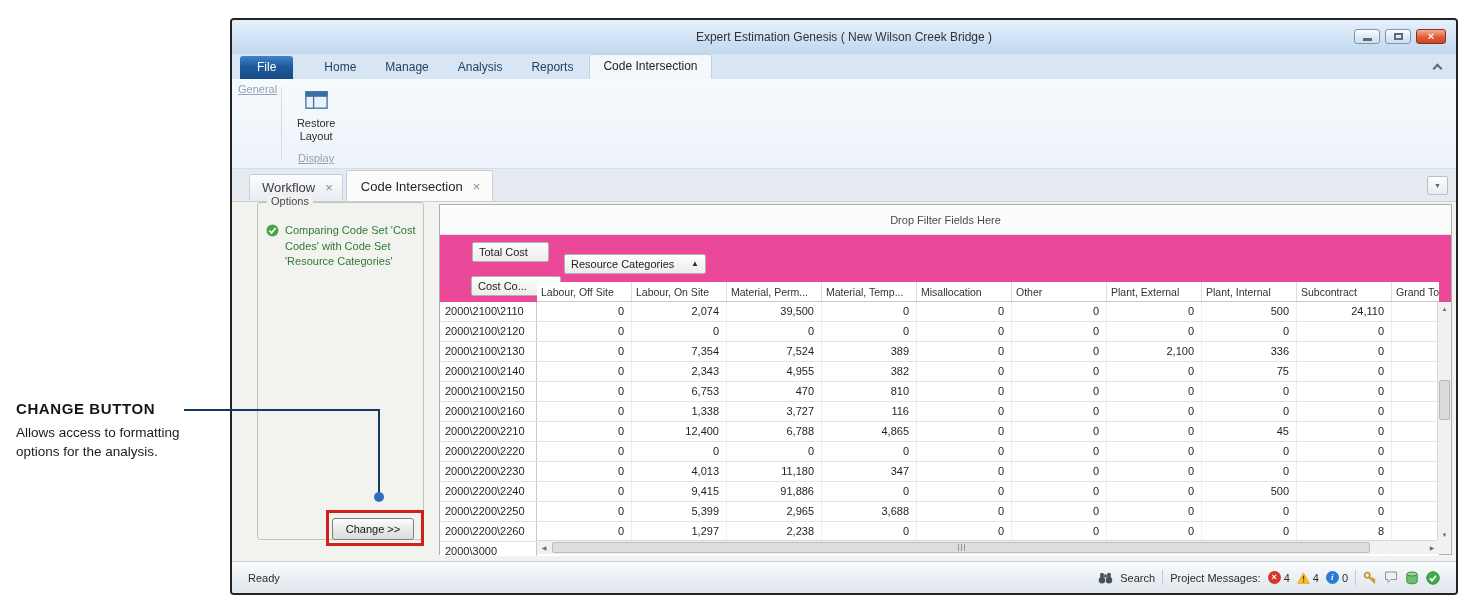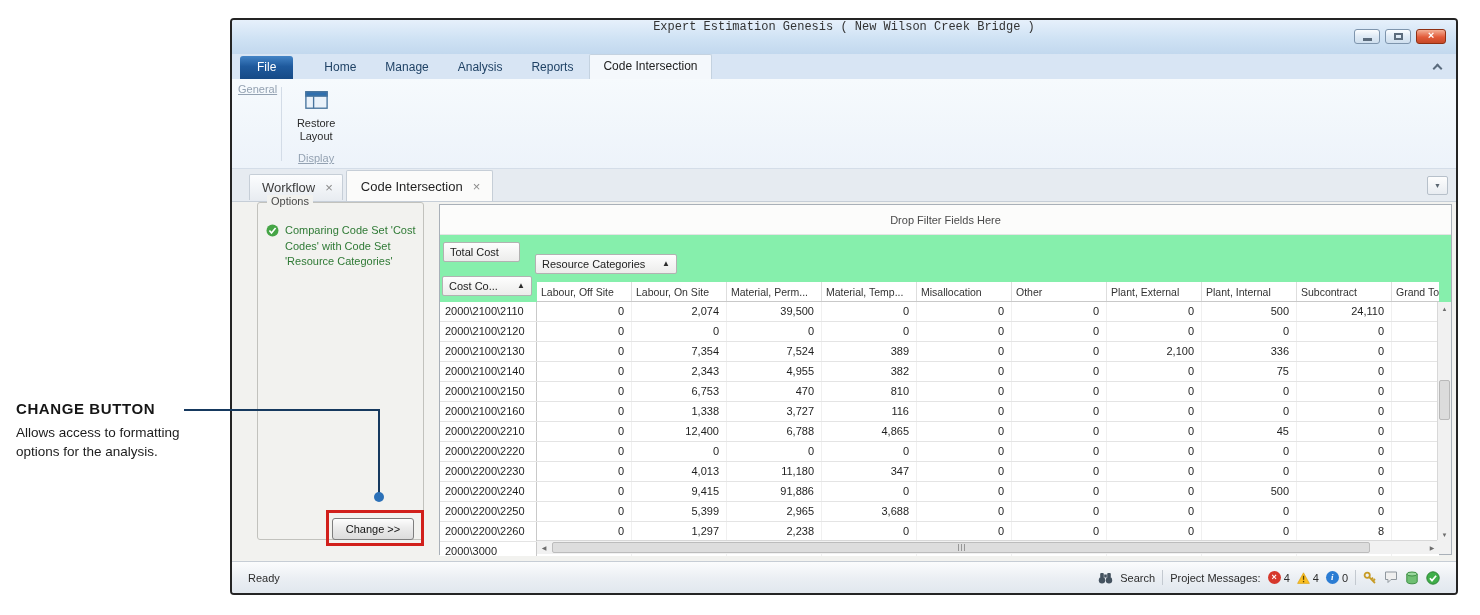--- a/index.html
+++ b/index.html
@@ -10,21 +10,21 @@
   
   .ann-title{position:absolute;left:16px;top:400px;font-size:15px;font-weight:700;color:#151515;letter-spacing:.6px;z-index:6;}
   .ann-body{position:absolute;left:16px;top:423px;width:206px;font-size:13.5px;line-height:19px;color:#1c1c1c;z-index:6;}
   .ann-line-h{position:absolute;left:184px;top:409px;width:196px;height:2px;background:#16395e;z-index:6;}
   .ann-line-v{position:absolute;left:378px;top:409px;width:2px;height:86px;background:#16395e;z-index:6;}
   .ann-dot{position:absolute;left:374px;top:492px;width:10px;height:10px;border-radius:50%;background:#2c71b8;z-index:6;}
 
   
   .app-window{position:absolute;left:230px;top:18px;width:1228px;height:577px;border:2px solid #242424;border-radius:4px;background:#eef3f9;display:flex;flex-direction:column;overflow:hidden;}
 
-  .title-bar{height:34px;flex:0 0 auto;background:linear-gradient(180deg,#e6f0fb,#cfe2f4 55%,#c2d8ee);display:flex;justify-content:center;position:relative;font-family:Liberation Mono, monospace;}
+  .title-bar{height:34px;flex:0 0 auto;background:linear-gradient(180deg,#e6f0fb,#cfe2f4 55%,#c2d8ee);display:flex;align-items:center;justify-content:center;position:relative;}
   .title-text{font-size:12px;color:#333;}
   .win-controls{position:absolute;right:10px;top:9px;display:flex;gap:5px;}
   .win-btn{width:26px;height:15px;border:1px solid #7e95ad;border-radius:3px;background:linear-gradient(#fbfdff,#dfeaf5 50%,#cfdfee);display:flex;align-items:center;justify-content:center;}
   .win-btn .bar{width:9px;height:3px;background:#5b6b7c;margin-top:6px;}
   .win-btn .box{width:9px;height:7px;border:2px solid #5b6b7c;}
   .win-btn.close{width:30px;background:linear-gradient(#f4b097,#e25a39 55%,#c64928);border-color:#8f3013;}
   .win-btn.close .x{color:#fff;font-size:11px;font-weight:700;line-height:1;}
 
   
   .ribbon-tabs{height:25px;flex:0 0 auto;background:#d8e5f4;display:flex;align-items:flex-end;padding:0 8px;position:relative;}
@@ -57,23 +57,23 @@
   .options-box{position:absolute;left:25px;top:0;width:167px;height:338px;border:1px solid #c2c2bd;border-radius:3px;}
   .options-label{position:absolute;top:-8px;left:9px;background:#f2f2ef;padding:0 4px;font-size:11px;color:#4a4a4a;}
   .options-msg{display:flex;gap:6px;padding:20px 7px 0 8px;align-items:flex-start;}
   .msg-text{font-size:11px;line-height:15.5px;color:#2f7a35;}
   .check-icon{flex:0 0 auto;margin-top:1px;line-height:0;}
 
   .change-btn{position:absolute;left:100px;top:316px;width:82px;height:22px;border:1px solid #7e7e7e;border-radius:3px;background:linear-gradient(#fdfdfd,#ebebeb 45%,#dcdcdc);font-size:11px;color:#141414;font-family:inherit;}
   .red-highlight{position:absolute;left:94px;top:308px;width:98px;height:36px;border:3px solid #d1201b;pointer-events:none;}
 
   
-  .pivot{position:absolute;left:207px;top:2px;width:1013px;height:351px;background:#86efac;border:1px solid #a9b0b8;}
+  .pivot{position:absolute;left:207px;top:2px;width:1013px;height:351px;background:#ec4899;border:1px solid #a9b0b8;}
   .filter-band{position:absolute;left:0;top:0;right:0;height:30px;background:#fcfcfb;border-bottom:1px solid #e4e4e4;display:flex;align-items:center;justify-content:center;font-size:11px;color:#4a4a4a;}
-  .field-btn{position:absolute;display:flex;align-items:center;justify-content:space-between;gap:6px;padding:0 6px;border:1px solid #b2b2b2;border-radius:2px;background:linear-gradient(#fefefe,#ececeb);font-size:11px;color:#222;white-space:nowrap;}
+  .field-btn{position:absolute;display:flex;align-items:center;justify-content:space-between;gap:6px;padding:0 6px;border:1px solid #b2b2b2;border-radius:2px;background:linear-gradient(#fefefe,#ececeb);font-size:11px;color:#222;white-space:nowrap;margin-left:29px;}
   .field-total{left:3px;top:37px;width:77px;height:20px;}
   .field-col{left:95px;top:49px;width:142px;height:20px;}
   .field-row{left:2px;top:71px;width:90px;height:20px;}
   .sort-arrow{font-size:8px;color:#2c2c2c;line-height:1;}
   .col-headers{position:absolute;left:97px;top:77px;width:902px;height:20px;display:flex;overflow:hidden;border-bottom:1px solid #c9c9c9;background:#fff;}
   .col-h{flex:0 0 95px;padding:4px 4px 0;font-size:10.5px;color:#333;border-right:1px solid #dedede;white-space:nowrap;overflow:hidden;}
   .row-area{position:absolute;left:0;top:97px;width:999px;height:254px;overflow:hidden;}
   .grid-row{display:flex;height:20px;border-bottom:1px solid #e4e4e4;background:#fff;}
   .row-h{flex:0 0 97px;padding:3px 4px 0 5px;font-size:11px;color:#1f1f1f;border-right:1px solid #c9c9c9;white-space:nowrap;overflow:hidden;}
   .cell{flex:0 0 95px;padding:3px 7px 0 0;font-size:11px;color:#1f1f1f;text-align:right;border-right:1px solid #f0f0f0;white-space:nowrap;overflow:hidden;}

